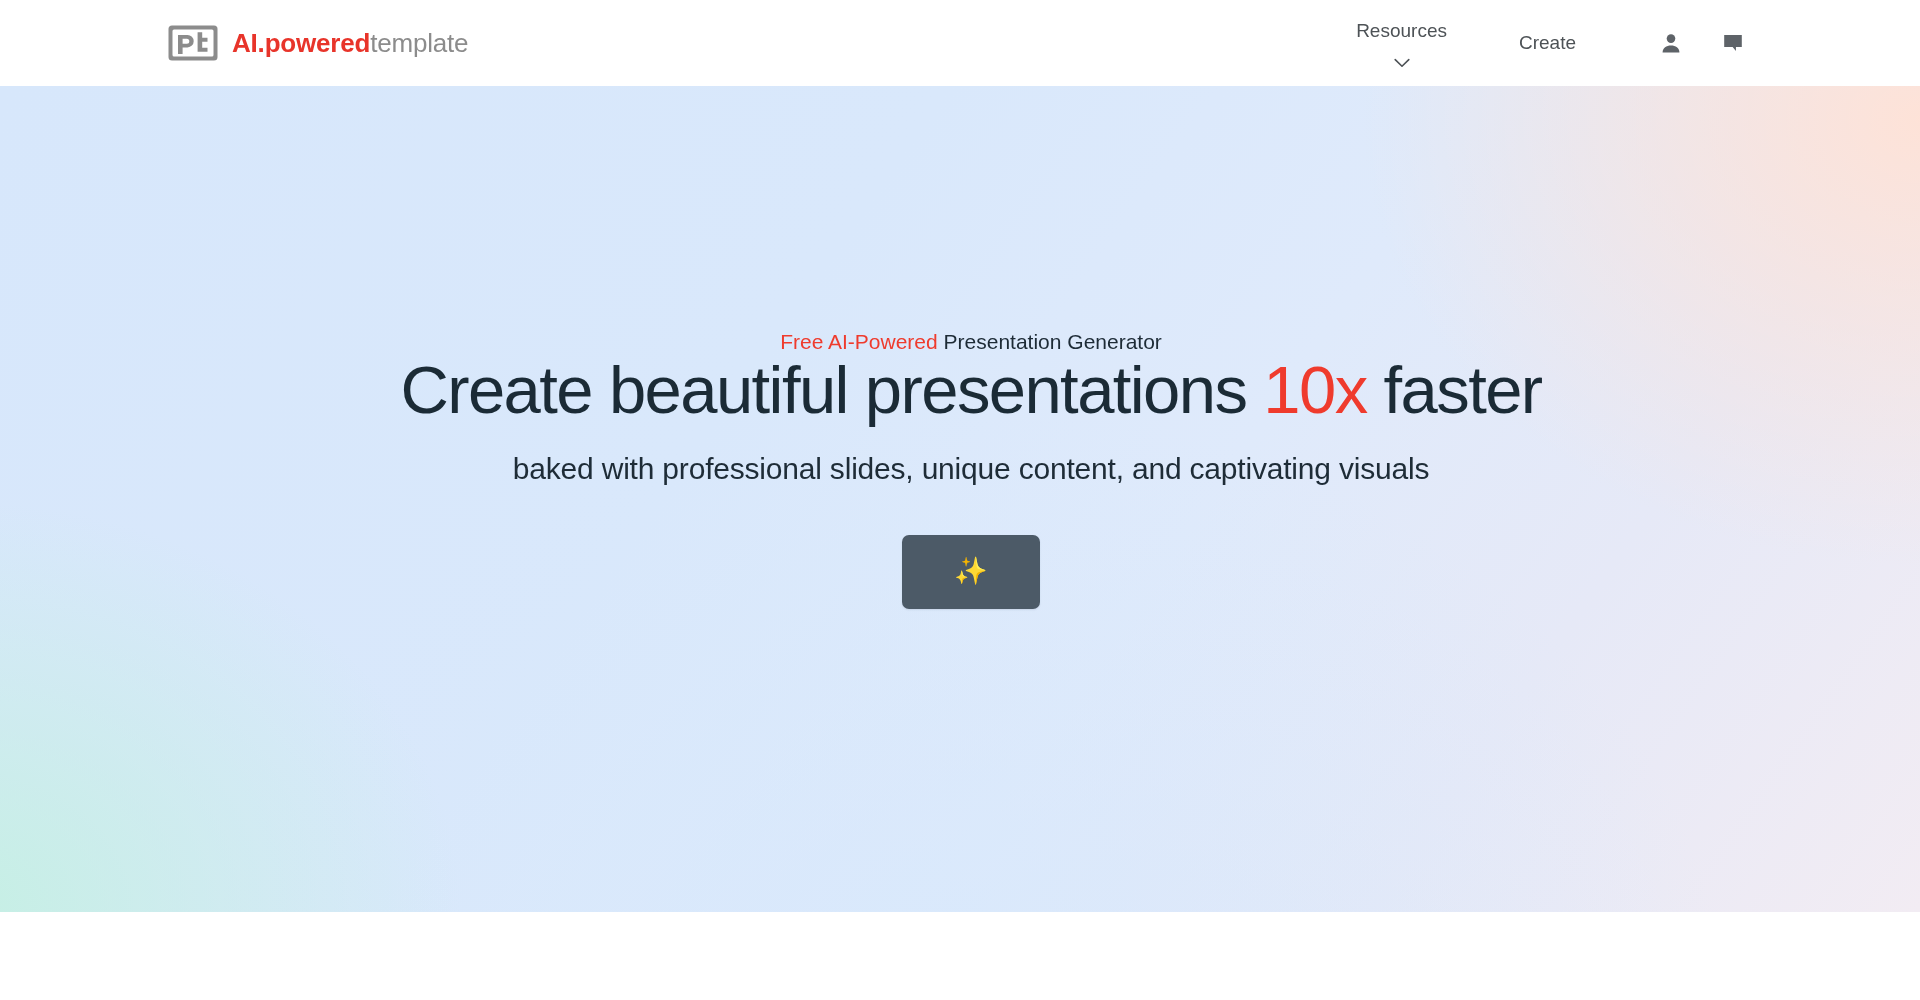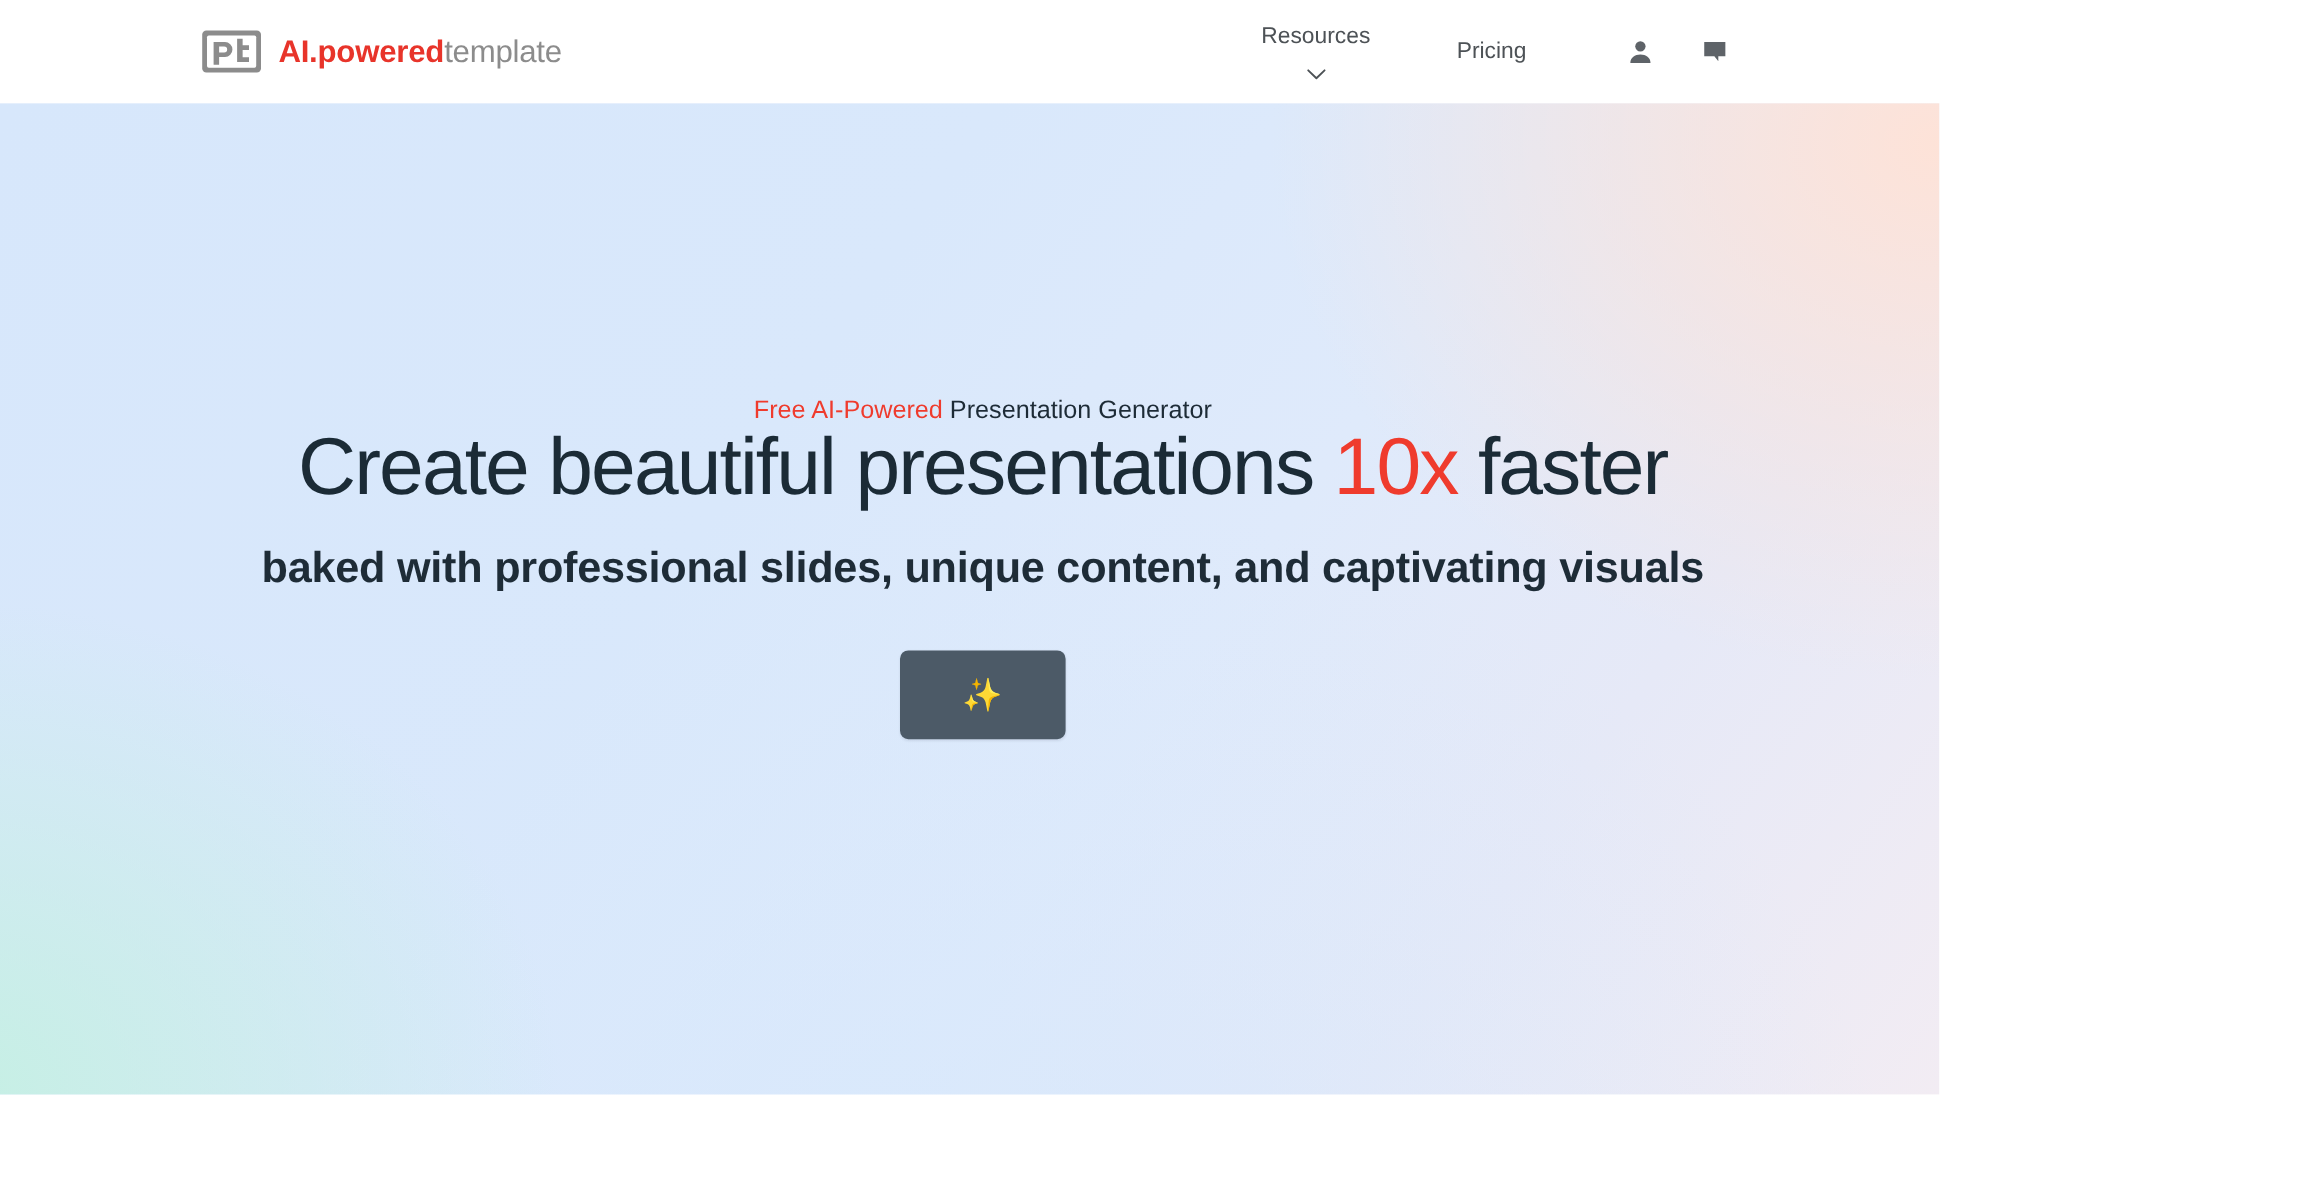--- a/index.html
+++ b/index.html
@@ -8,21 +8,21 @@
   html, body {
     width: 1920px;
     height: 1000px;
     overflow: hidden;
     background: #ffffff;
     font-family: "Liberation Sans", sans-serif;
     -webkit-font-smoothing: antialiased;
   }
 
   .page {
-    width: 1616px;
+    width: 1920px;
     height: 1000px;
     position: relative;
     display: flex;
     flex-direction: column;
     background: #ffffff;
   }
 
   
   .site-header {
     height: 86px;
@@ -155,22 +155,22 @@
     letter-spacing: -1.6px;
     line-height: 1.06;
     color: #1b2b36;
     text-align: left;
     white-space: nowrap;
   }
   .headline .hl { color: #ef3b2d; }
 
   .subheadline {
     margin-top: 25px;
-    font-size: 36px;
-    font-weight: 700;
+    font-size: 30px;
+    font-weight: 400;
     line-height: 1.25;
     color: #1e2c37;
     text-align: center;
     letter-spacing: -0.2px;
     white-space: nowrap;
   }
 
   .cta-wrap {
     margin-top: 47px;
   }
@@ -238,21 +238,21 @@
           <span class="chev">
             <svg viewBox="0 0 16 10" width="16" height="10" aria-hidden="true">
               <path d="M1.2 1.6 L8 8.2 L14.8 1.6" fill="none" stroke="#4d5256" stroke-width="1.6" stroke-linecap="round" stroke-linejoin="round"></path>
             </svg>
           </span>
         </a>
 
         <span class="nav-gap-lg"></span>
 
         <a class="nav-link">
-          <span>Pricing</span>
+          <span>Create</span>
         </a>
 
         <span class="nav-gap-xl"></span>
 
         <button class="icon-btn">
           <span>
             <svg viewBox="0 0 24 24" width="24" height="24" aria-hidden="true">
               <circle cx="12" cy="7.6" r="4.3" fill="#5e6368"></circle>
               <path d="M3.6 21.4 c0-4.3 3.8-6.9 8.4-6.9 s8.4 2.6 8.4 6.9 Z" fill="#5e6368"></path>
             </svg>

